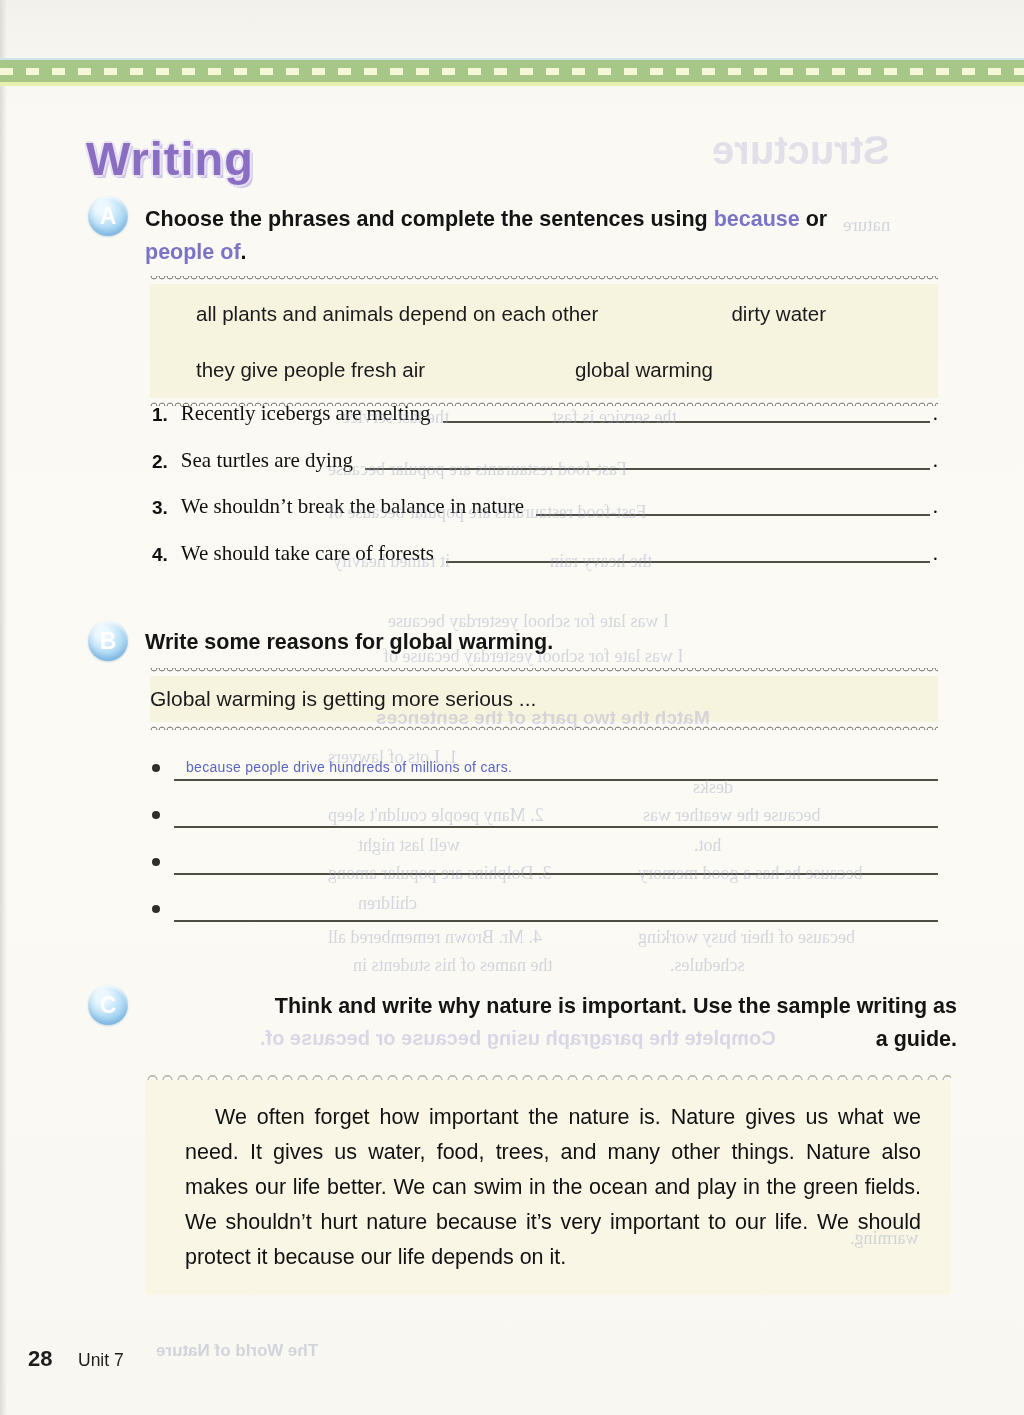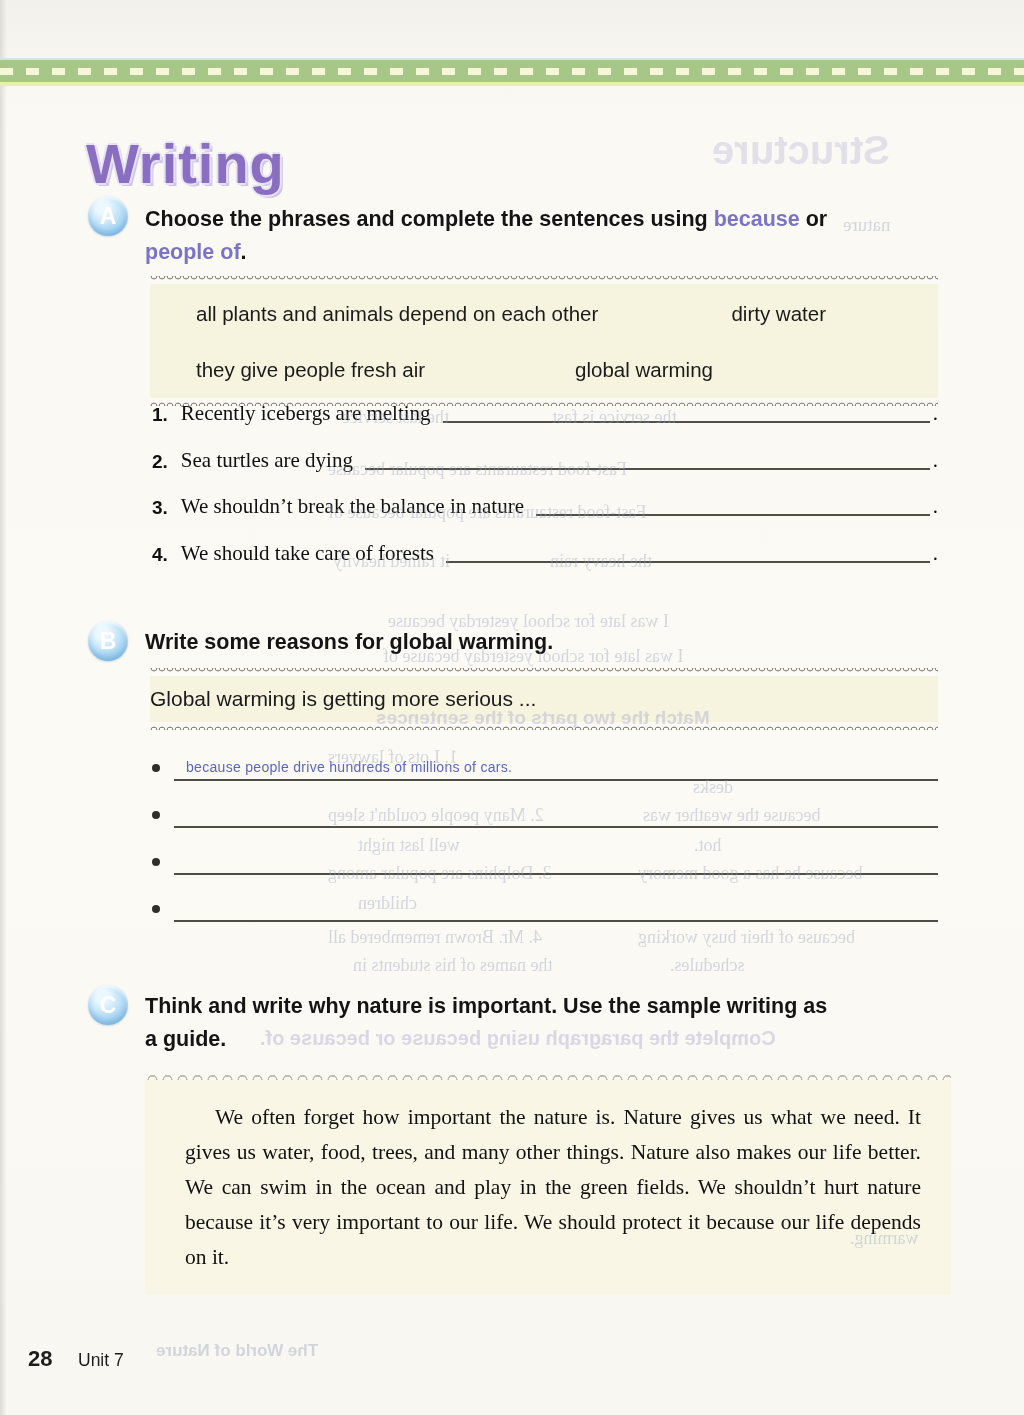--- a/index.html
+++ b/index.html
@@ -10,21 +10,21 @@
     font-family:"Liberation Sans",sans-serif;color:#151515;
   }
   .paper-edge{position:absolute;left:0;top:0;width:7px;height:100%;
     background:linear-gradient(90deg,#dcdbd6,rgba(220,219,214,0));}
   
   .ribbon{position:absolute;left:0;top:58px;width:1024px;height:22px;
     background:#a6c788;border-top:2px solid #d0e4ef;border-bottom:4px solid #e9efad;}
   .ribbon .dashes{height:7px;margin-top:8px;
     background:repeating-linear-gradient(90deg,#f5f7d6 0 13px,rgba(245,247,214,0) 13px 26px);}
   
-  .title{position:absolute;left:86px;top:131px;font-size:56px;font-weight:bold;letter-spacing:1px;
+  .title{position:absolute;left:86px;top:131px;font-size:47px;font-weight:bold;letter-spacing:1px;
     color:#8a6ec2;
     text-shadow:2px 0 0 #e8e3f4,-2px 0 0 #e8e3f4,0 2px 0 #e8e3f4,0 -2px 0 #e8e3f4,3px 3px 0 #cfc5e8;}
   
   .badge{position:absolute;width:40px;height:40px;border-radius:50%;
     background:radial-gradient(circle at 35% 28%,#ecf8ff 0 16%,#b5ddf6 55%,#83c1ec 100%);
     box-shadow:inset 0 -4px 6px rgba(80,145,200,.45),inset 0 2px 3px #ffffff,0 1px 2px rgba(120,160,190,.35);
     color:#fff;font-weight:bold;font-size:23px;display:flex;align-items:center;justify-content:center;}
   .h{position:absolute;font-weight:bold;font-size:21.5px;line-height:33px;color:#141414;}
   .kw{color:#7b74c6;}
   
@@ -50,21 +50,21 @@
   .brow{display:flex;align-items:flex-end;height:47px;}
   .brow .dot{width:8px;height:8px;border-radius:50%;background:#2f2e29;margin:0 14px 9px 2px;flex:none;}
   .brow .bline{flex:1;border-bottom:2.5px solid #4f4e45;padding:0 0 3px 12px;}
   .answer{font-family:Liberation Sans, sans-serif;font-size:14px;letter-spacing:.3px;color:#5b66c4;margin-top:12px;}
   
   .torn{position:absolute;left:145px;top:1069px;width:806px;height:11px;background-repeat:repeat-x;
     background-size:15px 11px;opacity:.85;
     background-image:radial-gradient(circle at 50% 100%,rgba(0,0,0,0) 3.4px,#b5b3a6 3.4px 4.9px,rgba(0,0,0,0) 5.3px);}
   .cbox{position:absolute;left:145px;top:1080px;width:806px;height:215px;background:#f9f6e6;}
   .cbox p{margin:0;padding:20px 30px 0 40px;text-indent:30px;text-align:justify;
-    font-family:Liberation Serif, serif;font-size:21.5px;line-height:35px;color:#121212;}
+    font-family:Liberation Sans, sans-serif;font-size:21.5px;line-height:35px;color:#121212;}
   
   .pagenum{position:absolute;left:28px;top:1346px;font-weight:bold;font-size:22px;color:#1d1d1d;}
   .unit{position:absolute;left:78px;top:1350px;font-size:17.5px;color:#1d1d1d;}
   
   .g{position:absolute;transform:scaleX(-1);white-space:nowrap;opacity:.4;color:#98a2bb;
     font-family:"Liberation Serif",serif;font-size:18px;}
   .g.sans{font-family:"Liberation Sans",sans-serif;font-weight:bold;}
   .g.purple{color:#a9a6cf;}
 </style>
 </head>
@@ -148,21 +148,21 @@
       <span class="dot"></span>
       <span class="bline"><span class="answer"></span></span>
     </div>
     <div class="brow">
       <span class="dot"></span>
       <span class="bline"><span class="answer"></span></span>
     </div>
   </div>
 
   <div class="badge" style="left:88px;top:985px;">C</div>
-  <div class="h" style="left:145px;top:990px;width:812px;">
+  <div class="h" style="left:145px;top:990px;width:812px;text-align:right;">
     <span>Think and write why nature is important. Use the sample writing as</span><br>
     <span>a guide.</span>
   </div>
 
   <div class="torn"></div>
   <div class="cbox">
     <p>We often forget how important the nature is. Nature gives us what we need. It gives us water, food, trees, and many other things. Nature also makes our life better. We can swim in the ocean and play in the green fields. We shouldn’t hurt nature because it’s very important to our life. We should protect it because our life depends on it.</p>
   </div>
 
   <div class="pagenum">28</div>

